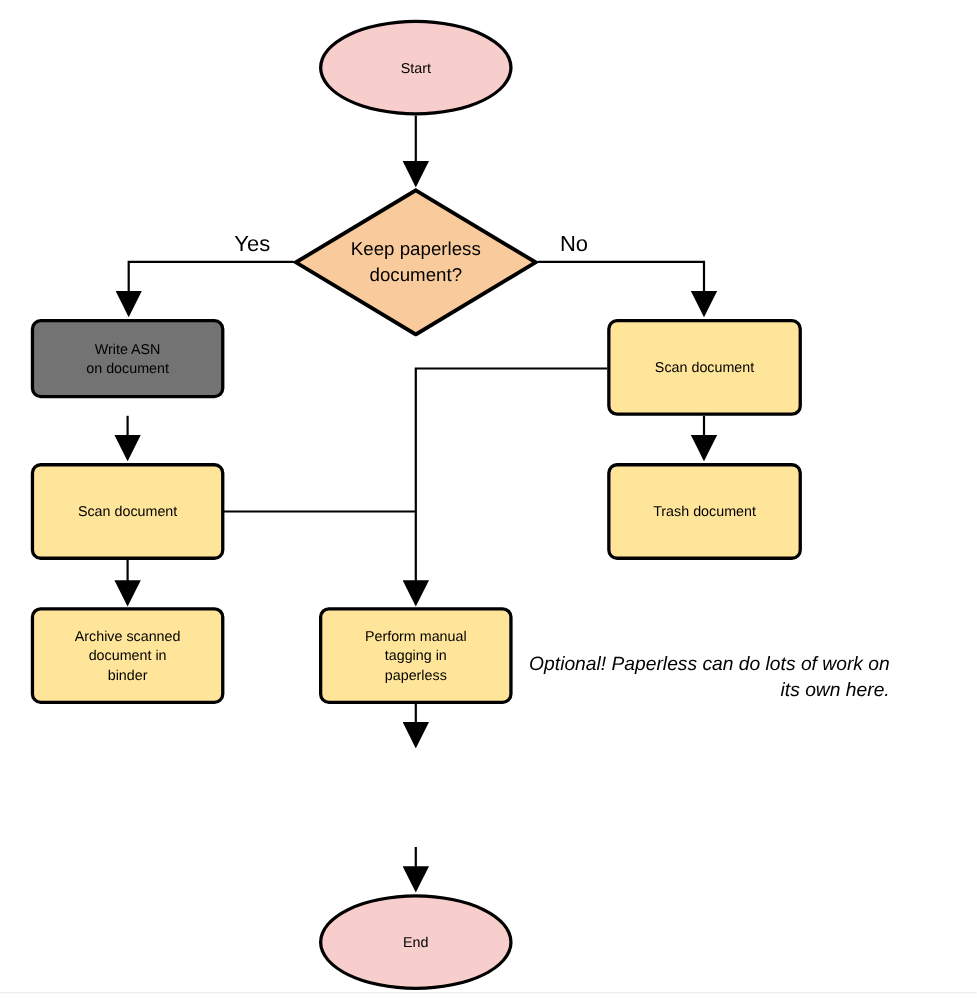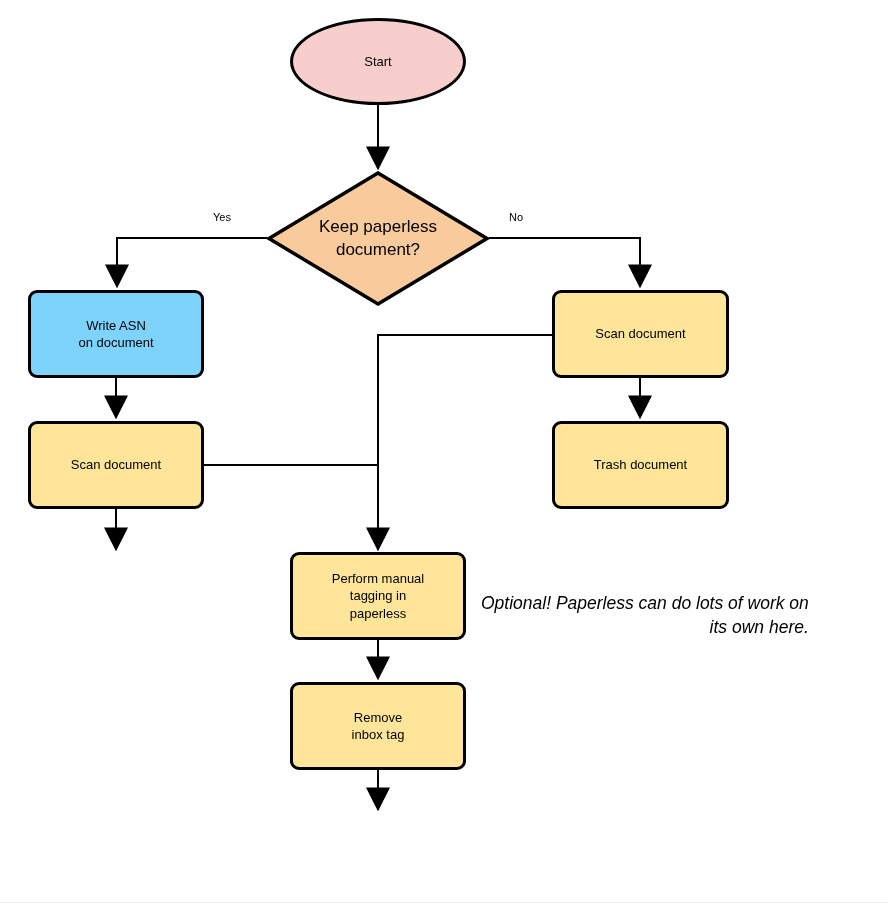--- a/index.html
+++ b/index.html
@@ -60,21 +60,21 @@
     display: flex;
     align-items: center;
     justify-content: center;
     text-align: center;
     font-size: 17px;
     line-height: 1.32;
     white-space: pre-line;
   }
   .edge-label {
     position: absolute;
-    font-size: 11px;
+    font-size: 20px;
     line-height: 1;
   }
   .annotation {
     position: absolute;
     font-style: italic;
     font-size: 17.5px;
     line-height: 1.35;
     white-space: pre-line;
     text-align: right;
   }
@@ -116,36 +116,38 @@
     <svg width="224" height="135" viewBox="0 0 224 135">
       <polygon points="112,2 221,67.5 112,133 3,67.5" stroke="#000000" stroke-width="3.5" fill="#F9CB9C"></polygon>
     </svg>
     <div class="decision-label">Keep paperless
 document?</div>
   </div>
 
   <div class="edge-label" style="left:213px; top:212px;">Yes</div>
   <div class="edge-label" style="left:509px; top:212px;">No</div>
 
-  <div class="node process" style="left: 28px; top: 290px; width: 176px; height: 88px; background-color: #7dd3fc;">Write ASN
+  <div class="node process" style="left: 28px; top: 290px; width: 176px; height: 72px; background-color: #737373;">Write ASN
 on document</div>
 
   <div class="node process" style="left: 28px; top: 421px; width: 176px; height: 88px; background-color: rgb(255, 229, 153);">Scan document</div>
 
+  <div class="node process" style="left: 28px; top: 552px; width: 176px; height: 88px; background-color: rgb(255, 229, 153);">Archive scanned
+document in
+binder</div>
 
   <div class="node process" style="left: 552px; top: 290px; width: 177px; height: 88px; background-color: rgb(255, 229, 153);">Scan document</div>
 
   <div class="node process" style="left: 290px; top: 552px; width: 176px; height: 88px; background-color: rgb(255, 229, 153);">Perform manual
 tagging in
 paperless</div>
 
   <div class="node process" style="left: 552px; top: 421px; width: 177px; height: 88px; background-color: rgb(255, 229, 153);">Trash document</div>
 
-  <div class="node process" style="left: 290px; top: 682px; width: 176px; height: 88px; background-color: rgb(255, 229, 153);">Remove
-inbox tag</div>
 
+  <div class="node terminator" style="left: 290px; top: 813px; width: 176px; height: 87px; background-color: rgb(248, 206, 204);">End</div>
 
   <div class="annotation" style="left:481px; top:592px;">Optional! Paperless can do lots of work on
 its own here.</div>
 
   <div class="bottom-divider"></div>
 
 </div>
 
 </body></html>

